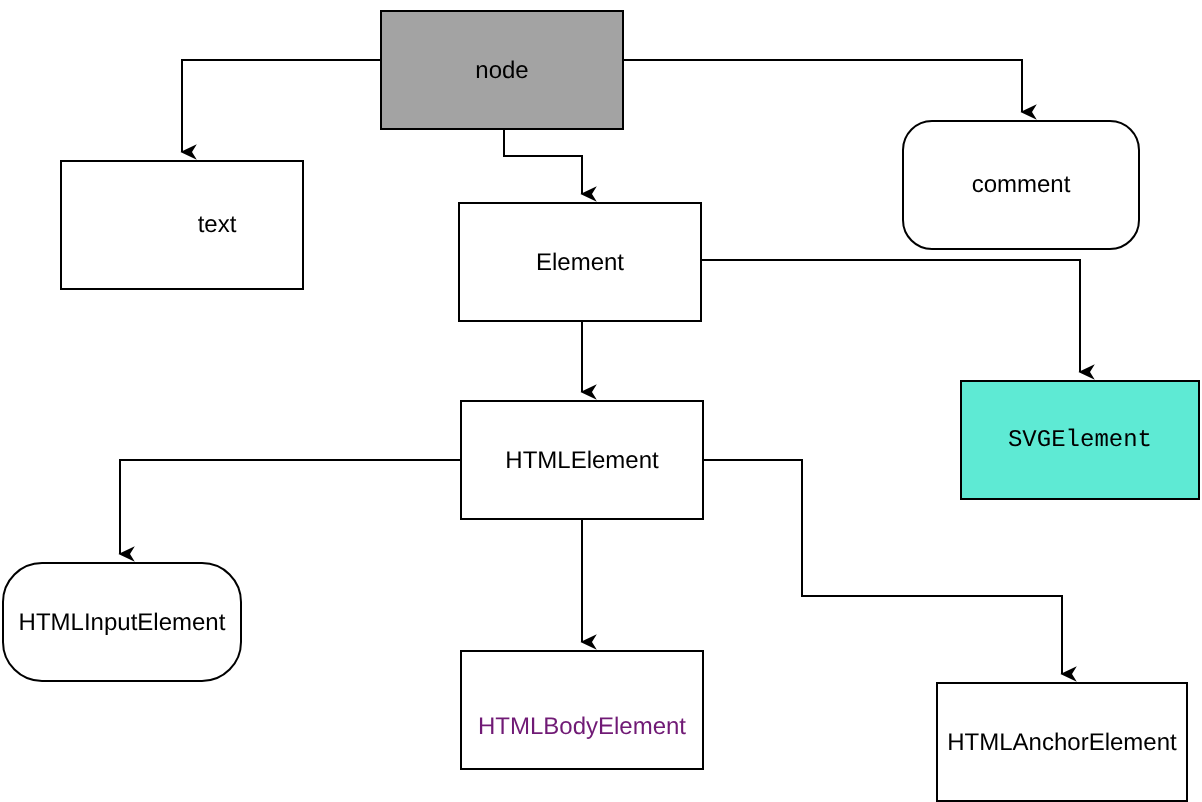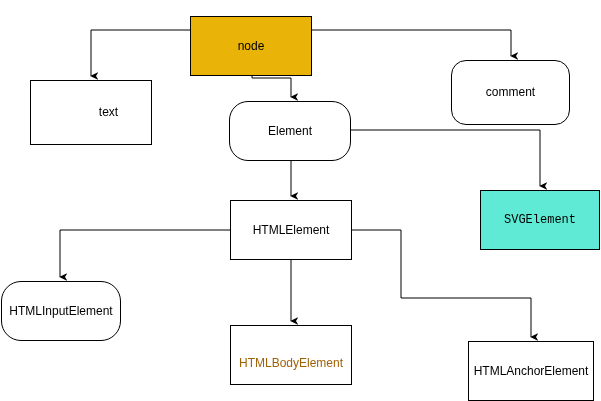--- a/index.html
+++ b/index.html
@@ -62,42 +62,42 @@
         <polyline points="252,65 252,78 291,78 291,97" fill="none" stroke="#000000" stroke-width="1" marker-end="url(#arrowhead)"></polyline>
         <polyline points="351,130 540,130 540,186" fill="none" stroke="#000000" stroke-width="1" marker-end="url(#arrowhead)"></polyline>
         <polyline points="291,161 291,196" fill="none" stroke="#000000" stroke-width="1" marker-end="url(#arrowhead)"></polyline>
         <polyline points="230,230 60,230 60,277" fill="none" stroke="#000000" stroke-width="1" marker-end="url(#arrowhead)"></polyline>
         <polyline points="291,260 291,321" fill="none" stroke="#000000" stroke-width="1" marker-end="url(#arrowhead)"></polyline>
         <polyline points="352,230 401,230 401,298 531,298 531,337" fill="none" stroke="#000000" stroke-width="1" marker-end="url(#arrowhead)"></polyline>
       </g>
   </svg>
 
   <div id="node-layer">
-      <div class="node-box" style="left: 190px; top: 16px; width: 122px; height: 60px; border-color: rgb(0, 0, 0); background: #eab308;">
+      <div class="node-box" style="left: 190px; top: 5px; width: 122px; height: 60px; border-color: rgb(0, 0, 0); background: #a3a3a3;">
         <span class="node-label" style="color: rgb(0, 0, 0);">node</span>
       </div>
       <div class="node-box" style="left: 30px; top: 80px; width: 122px; height: 65px; border-color: rgb(0, 0, 0); background: rgb(255, 255, 255);">
         <span class="node-label" style="color: rgb(0, 0, 0); margin-left: 35px;">text</span>
       </div>
       <div class="node-box" style="left: 451px; top: 60px; width: 119px; height: 65px; border-color: rgb(0, 0, 0); background: rgb(255, 255, 255); border-radius: 15px;">
         <span class="node-label" style="color: rgb(0, 0, 0);">comment</span>
       </div>
-      <div class="node-box" style="left: 229px; top: 101px; width: 122px; height: 60px; border-color: rgb(0, 0, 0); background: rgb(255, 255, 255); border-radius: 19px;">
+      <div class="node-box" style="left: 229px; top: 101px; width: 122px; height: 60px; border-color: rgb(0, 0, 0); background: rgb(255, 255, 255);">
         <span class="node-label" style="color: rgb(0, 0, 0);">Element</span>
       </div>
       <div class="node-box" style="left: 480px; top: 190px; width: 120px; height: 60px; border-color: rgb(0, 0, 0); background: #5eead4; font-family: Liberation Mono, monospace;">
         <span class="node-label" style="color: rgb(0, 0, 0);">SVGElement</span>
       </div>
       <div class="node-box" style="left: 230px; top: 200px; width: 122px; height: 60px; border-color: rgb(0, 0, 0); background: rgb(255, 255, 255);">
         <span class="node-label" style="color: rgb(0, 0, 0);">HTMLElement</span>
       </div>
       <div class="node-box" style="left: 1px; top: 281px; width: 120px; height: 60px; border-color: rgb(0, 0, 0); background: rgb(255, 255, 255); border-radius: 20px;">
         <span class="node-label" style="color: rgb(0, 0, 0);">HTMLInputElement</span>
       </div>
       <div class="node-box" style="left: 230px; top: 325px; width: 122px; height: 60px; border-color: rgb(0, 0, 0); background: rgb(255, 255, 255);">
-        <span class="node-label" style="color: #a16207; margin-top: 17px;">HTMLBodyElement</span>
+        <span class="node-label" style="color: #701a75; margin-top: 17px;">HTMLBodyElement</span>
       </div>
       <div class="node-box" style="left: 468px; top: 341px; width: 126px; height: 60px; border-color: rgb(0, 0, 0); background: rgb(255, 255, 255);">
         <span class="node-label" style="color: rgb(0, 0, 0);">HTMLAnchorElement</span>
       </div>
     </div>
 
 </div>
 
 </body></html>

